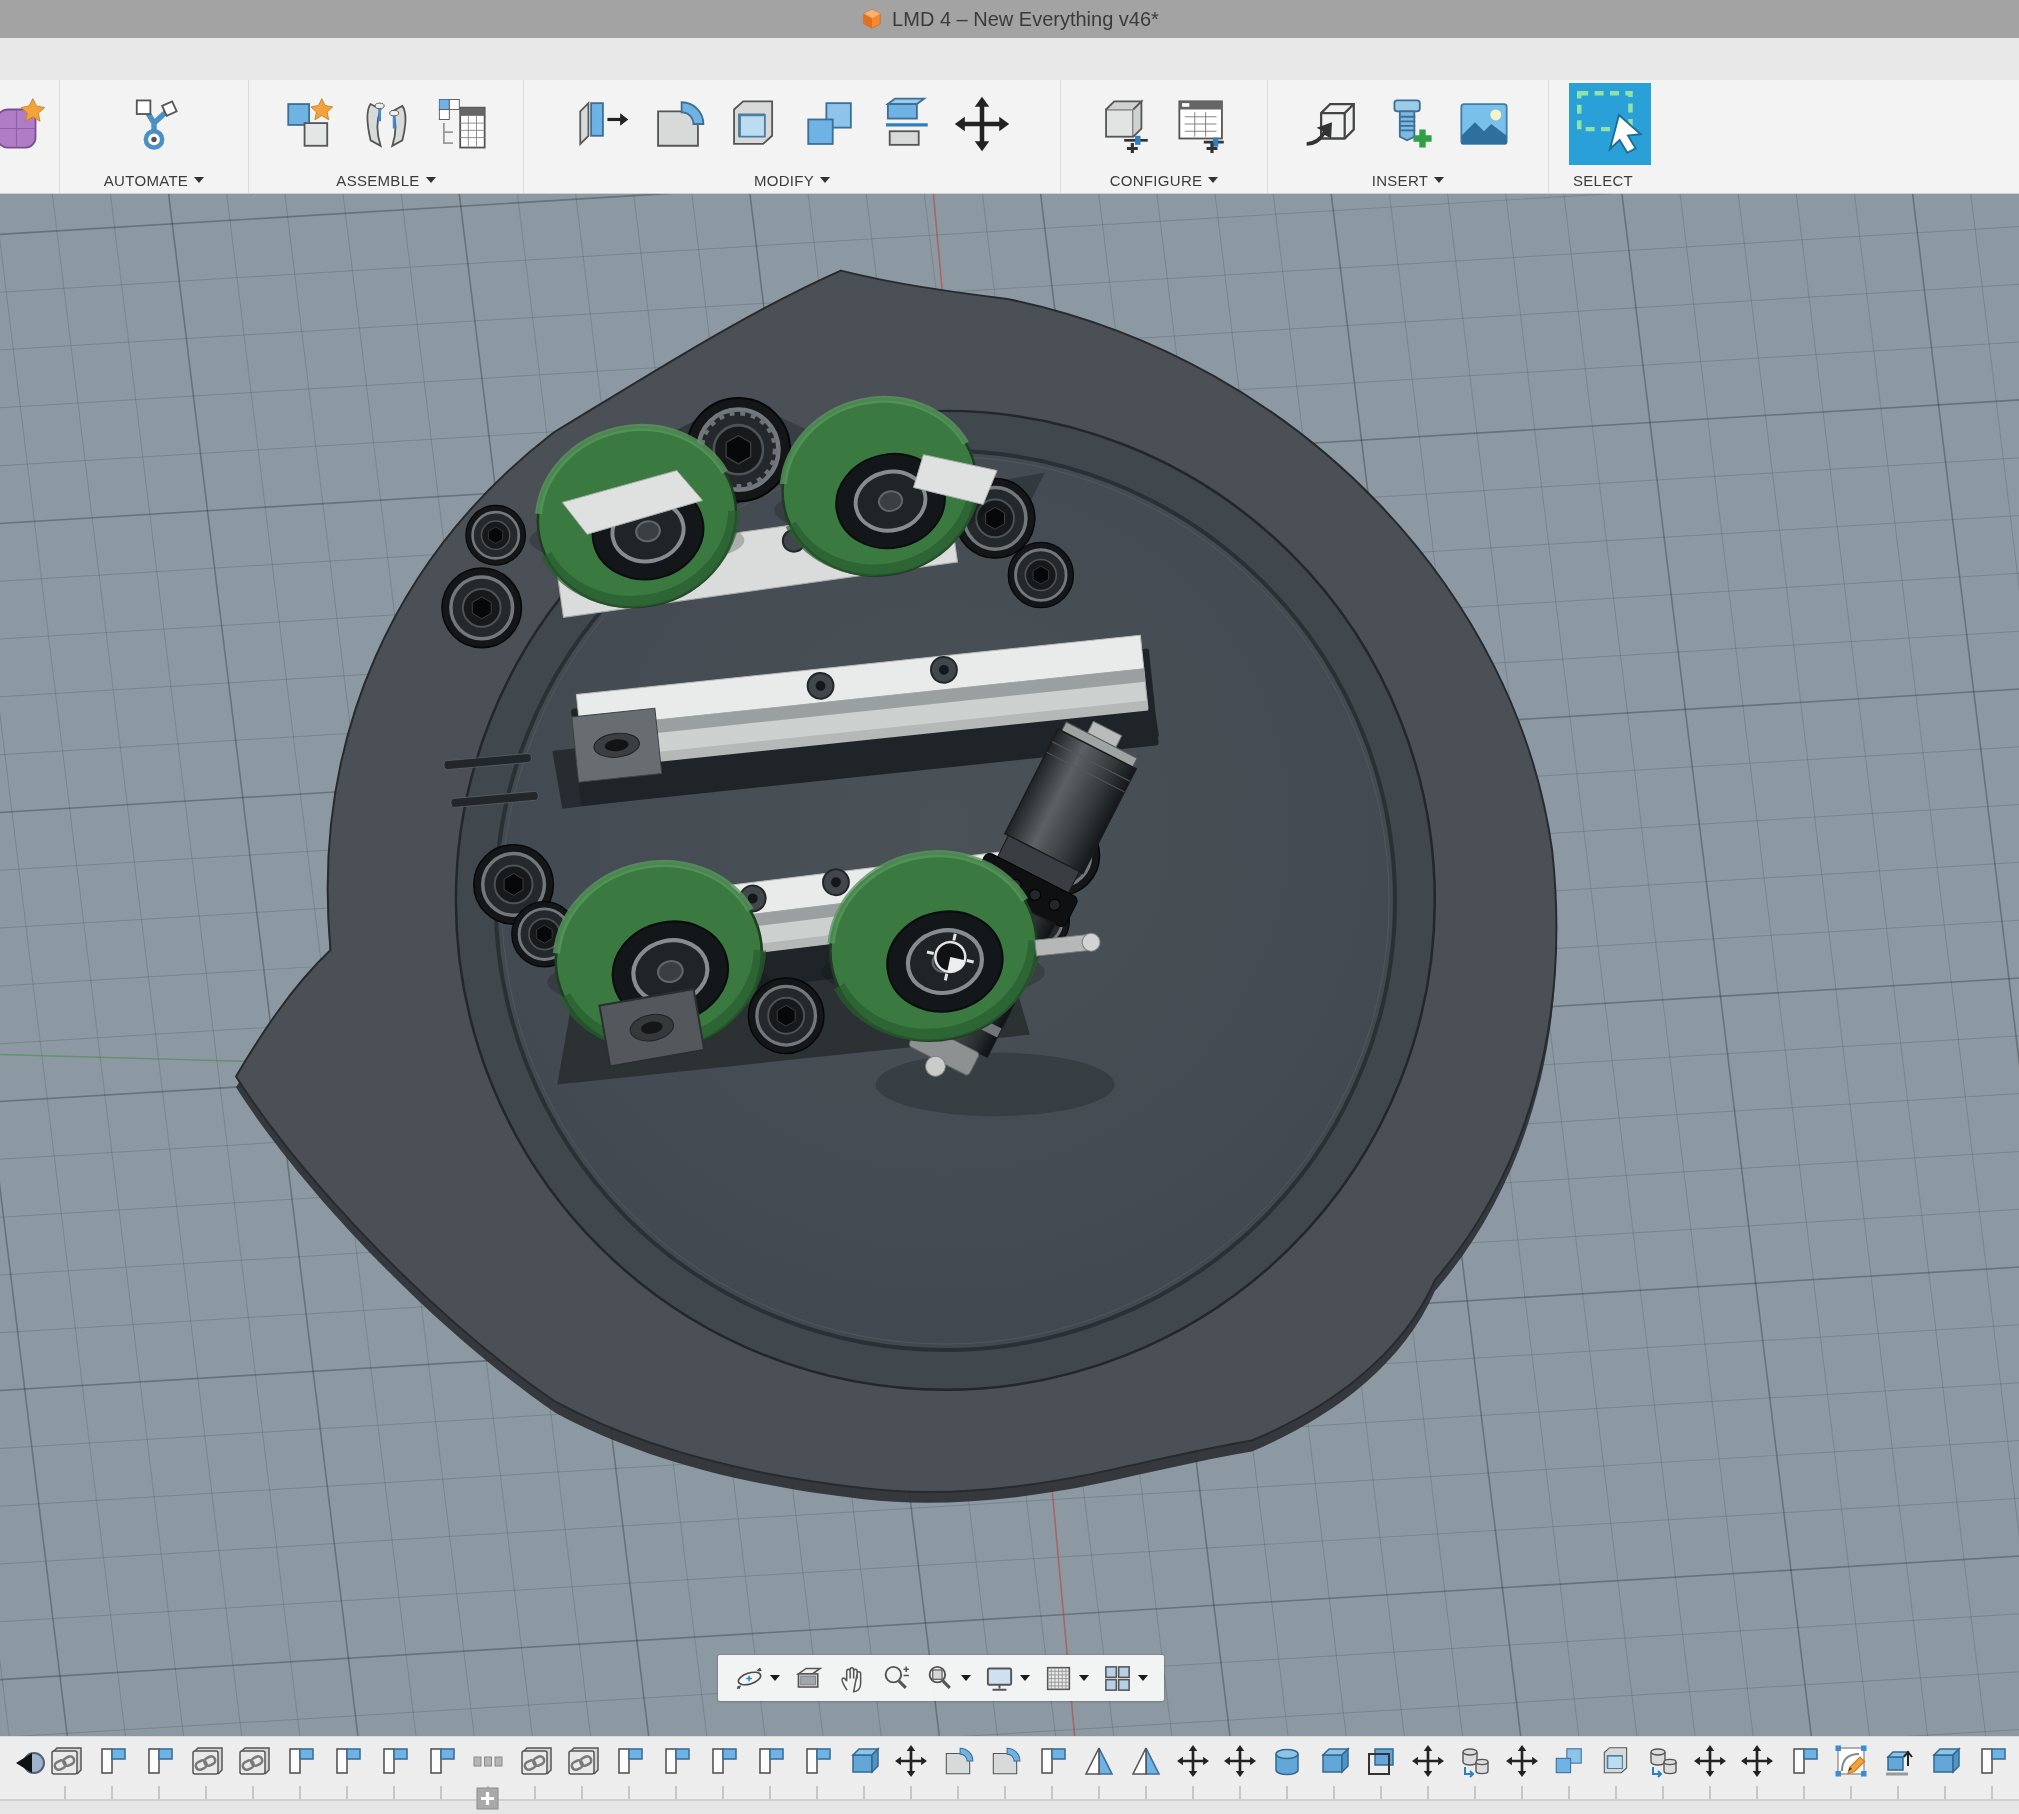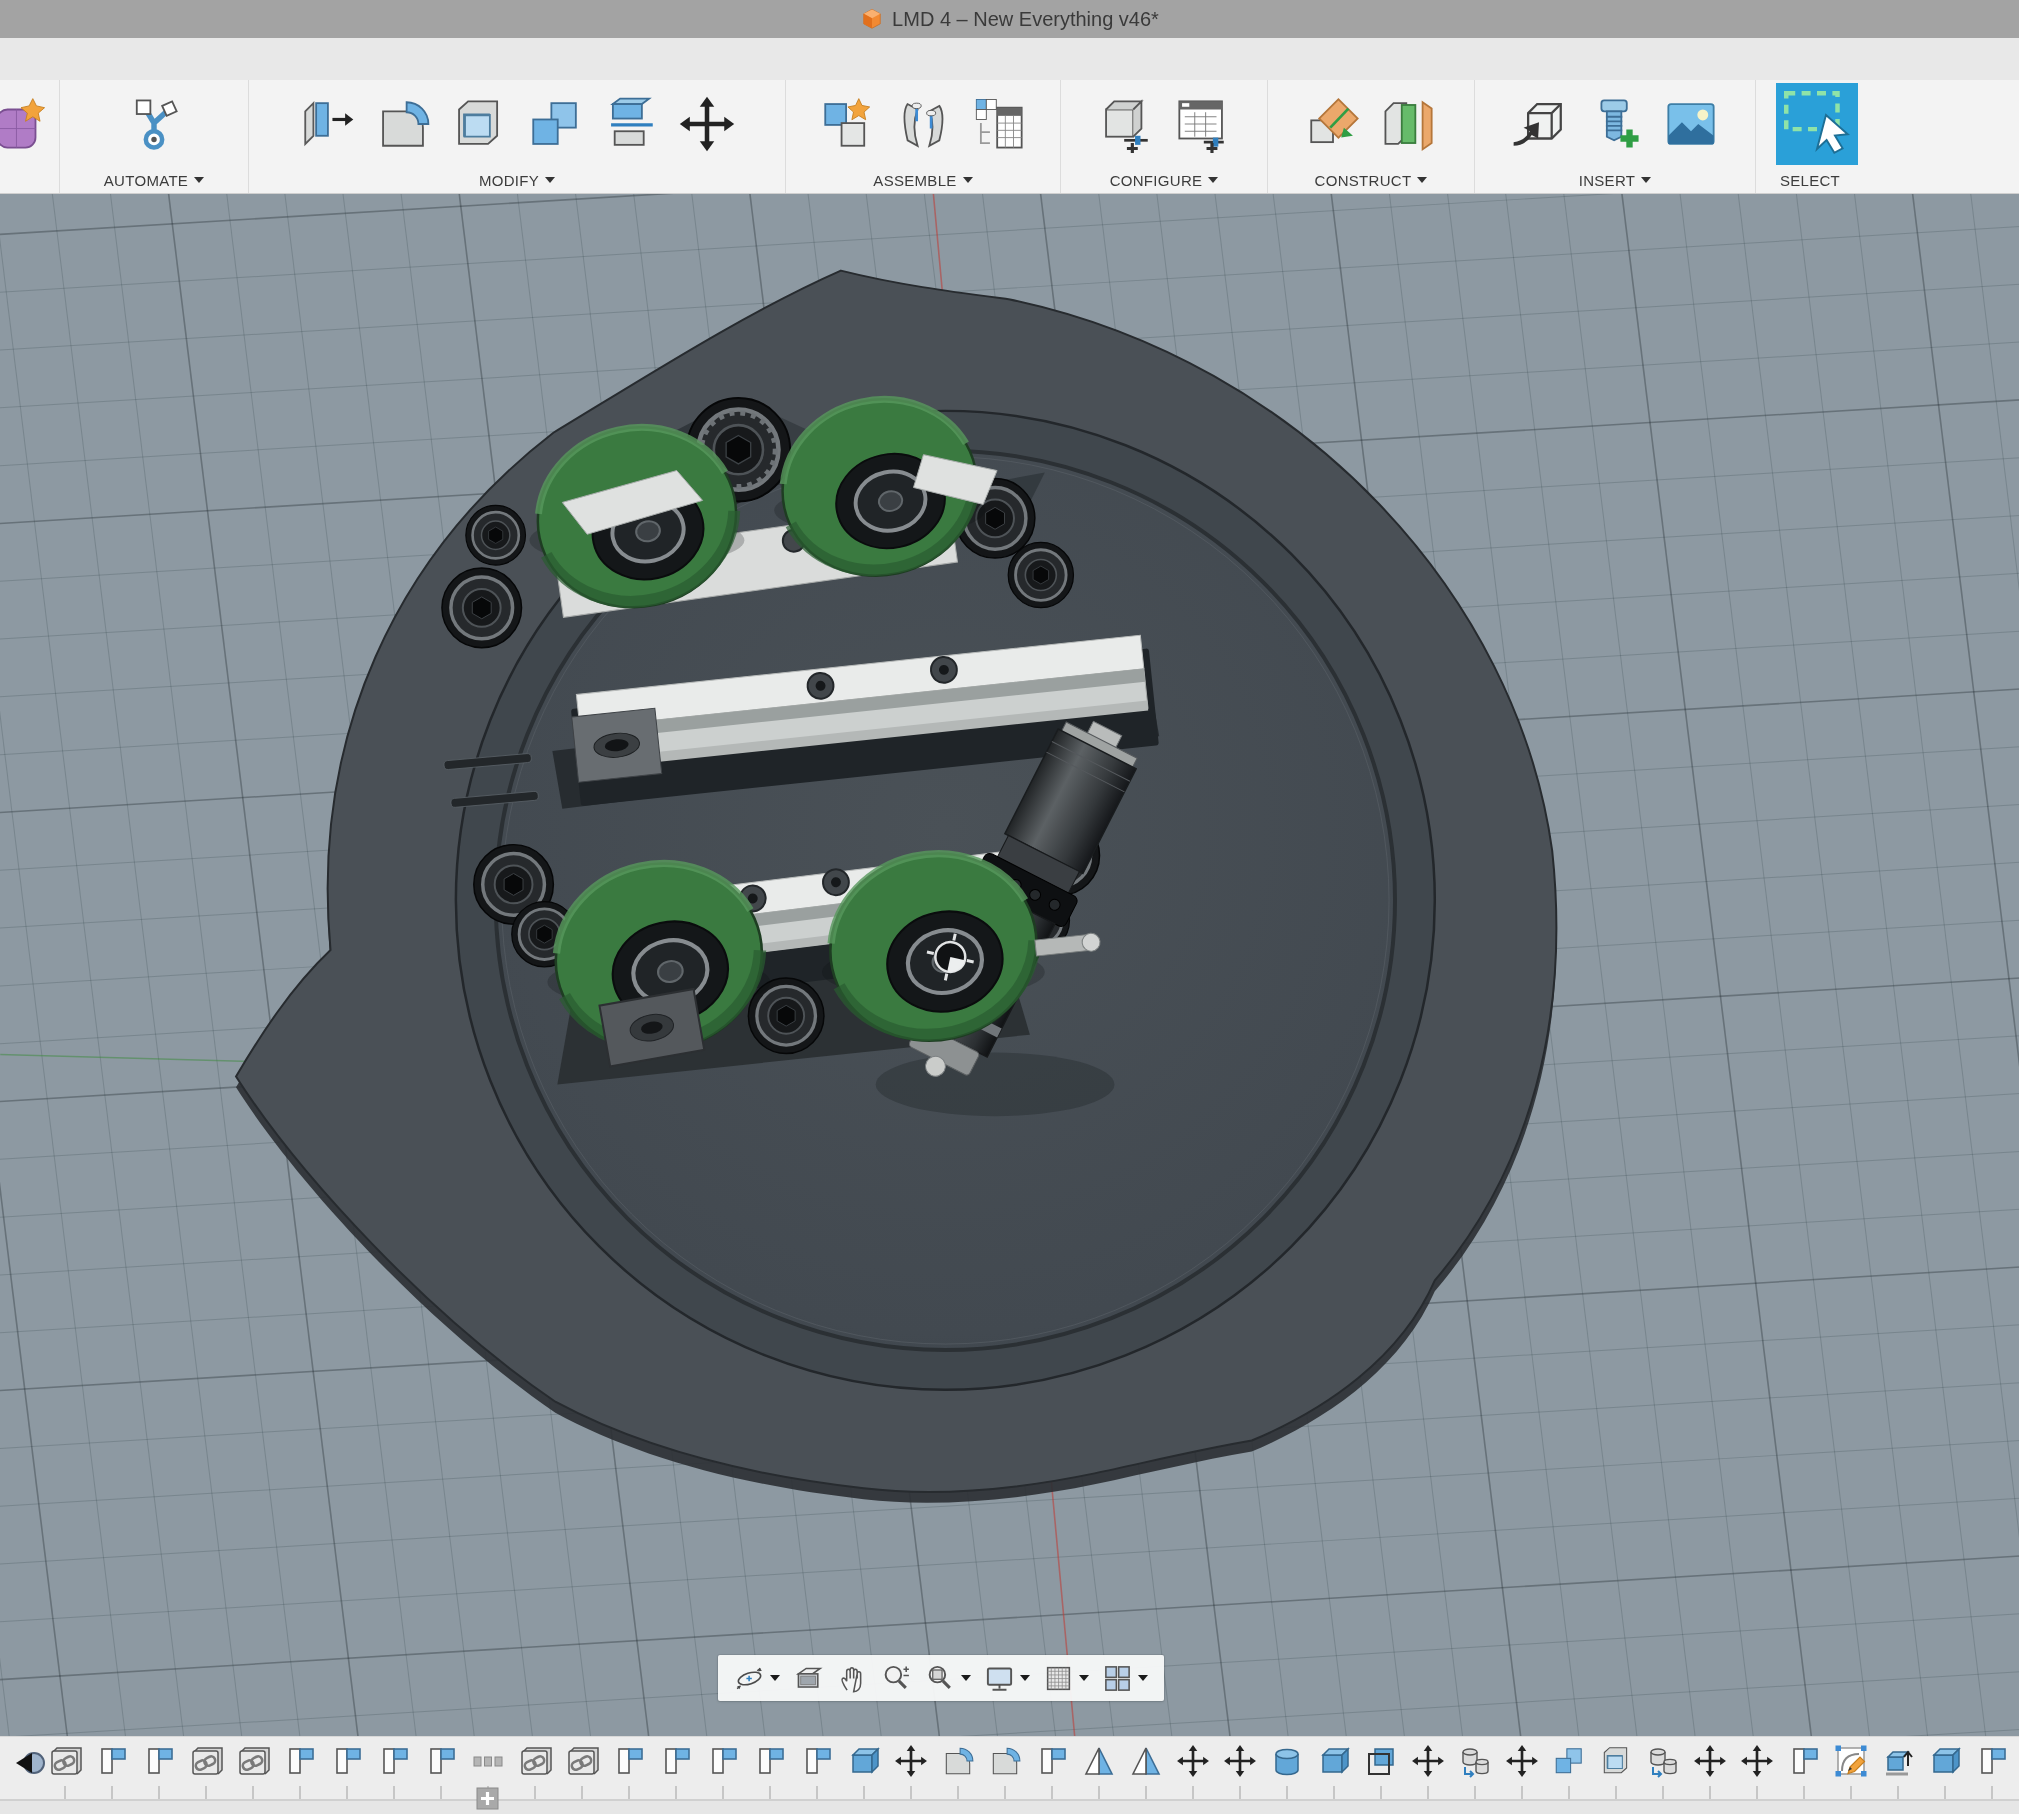--- a/index.html
+++ b/index.html
@@ -325,20 +325,37 @@
         <div class="gicons">
           <svg class="ti" viewBox="0 0 58 58" width="58" height="58">
             <use href="#i-automate"></use>
           </svg>
         </div>
         <div class="glabel">
           <span>AUTOMATE</span>
           <span class="caret"></span>
         </div>
       </div>
+      <div class="tgroup" style="width: 275px;">
+        <div class="gicons">
+          <svg class="ti" viewBox="0 0 58 58" width="58" height="58">
+            <use href="#i-new-component"></use>
+          </svg>
+          <svg class="ti" viewBox="0 0 58 58" width="58" height="58">
+            <use href="#i-joint"></use>
+          </svg>
+          <svg class="ti" viewBox="0 0 58 58" width="58" height="58">
+            <use href="#i-bom"></use>
+          </svg>
+        </div>
+        <div class="glabel">
+          <span>ASSEMBLE</span>
+          <span class="caret"></span>
+        </div>
+      </div>
       <div class="tgroup" style="width: 537px;">
         <div class="gicons">
           <svg class="ti" viewBox="0 0 58 58" width="58" height="58">
             <use href="#i-press-pull"></use>
           </svg>
           <svg class="ti" viewBox="0 0 58 58" width="58" height="58">
             <use href="#i-fillet"></use>
           </svg>
           <svg class="ti" viewBox="0 0 58 58" width="58" height="58">
             <use href="#i-shell"></use>
@@ -351,62 +368,31 @@
           </svg>
           <svg class="ti" viewBox="0 0 58 58" width="58" height="58">
             <use href="#i-move-copy"></use>
           </svg>
         </div>
         <div class="glabel">
           <span>MODIFY</span>
           <span class="caret"></span>
         </div>
       </div>
-      <div class="tgroup" style="width: 275px;">
-        <div class="gicons">
-          <svg class="ti" viewBox="0 0 58 58" width="58" height="58">
-            <use href="#i-new-component"></use>
-          </svg>
-          <svg class="ti" viewBox="0 0 58 58" width="58" height="58">
-            <use href="#i-joint"></use>
-          </svg>
-          <svg class="ti" viewBox="0 0 58 58" width="58" height="58">
-            <use href="#i-bom"></use>
-          </svg>
-        </div>
-        <div class="glabel">
-          <span>ASSEMBLE</span>
-          <span class="caret"></span>
-        </div>
-      </div>
       <div class="tgroup" style="width: 207px;">
         <div class="gicons">
           <svg class="ti" viewBox="0 0 58 58" width="58" height="58">
             <use href="#i-configure"></use>
           </svg>
           <svg class="ti" viewBox="0 0 58 58" width="58" height="58">
             <use href="#i-configuration-table"></use>
           </svg>
         </div>
         <div class="glabel">
           <span>CONFIGURE</span>
-          <span class="caret"></span>
-        </div>
-      </div>
-      <div class="tgroup" style="width: 207px;">
-        <div class="gicons">
-          <svg class="ti" viewBox="0 0 58 58" width="58" height="58">
-            <use href="#i-midplane"></use>
-          </svg>
-          <svg class="ti" viewBox="0 0 58 58" width="58" height="58">
-            <use href="#i-offset-plane"></use>
-          </svg>
-        </div>
-        <div class="glabel">
-          <span>CONSTRUCT</span>
           <span class="caret"></span>
         </div>
       </div>
       <div class="tgroup" style="width: 281px;">
         <div class="gicons">
           <svg class="ti" viewBox="0 0 58 58" width="58" height="58">
             <use href="#i-insert-derive"></use>
           </svg>
           <svg class="ti" viewBox="0 0 58 58" width="58" height="58">
             <use href="#i-insert-fastener"></use>

